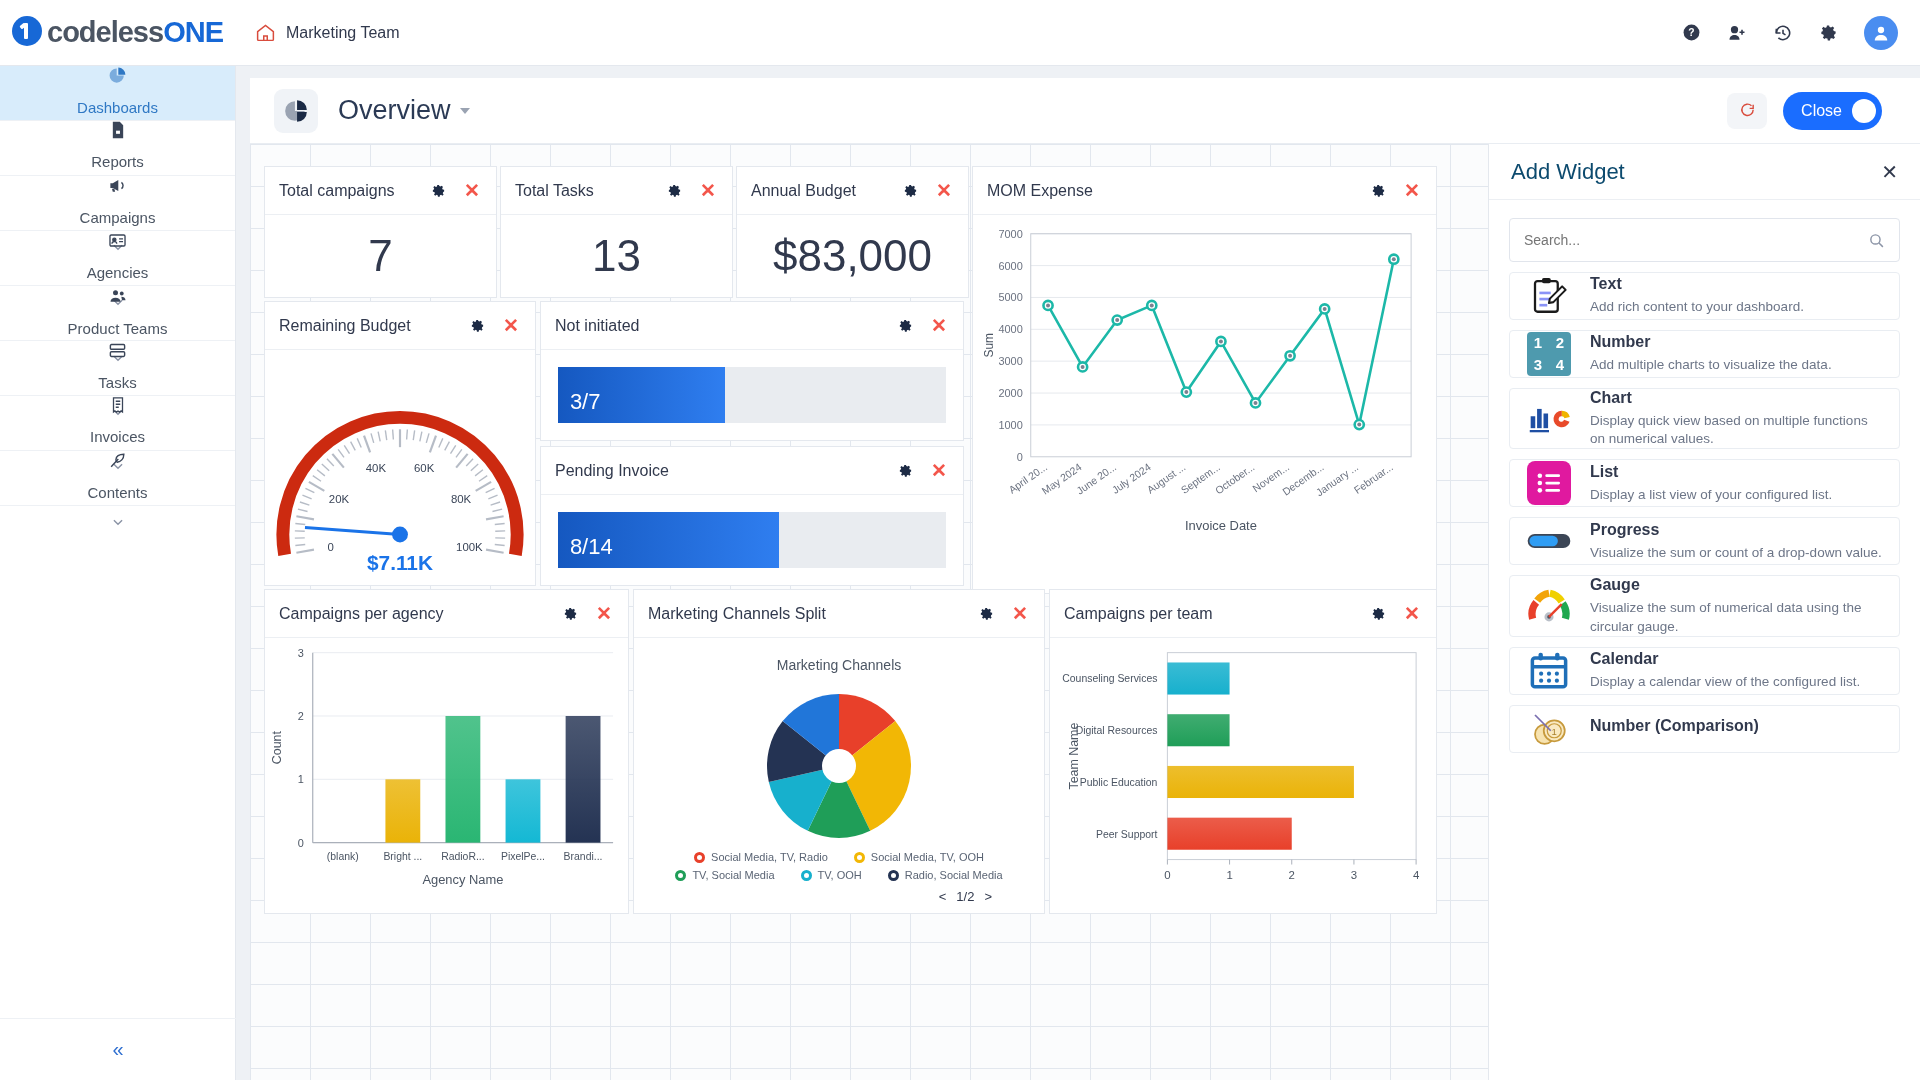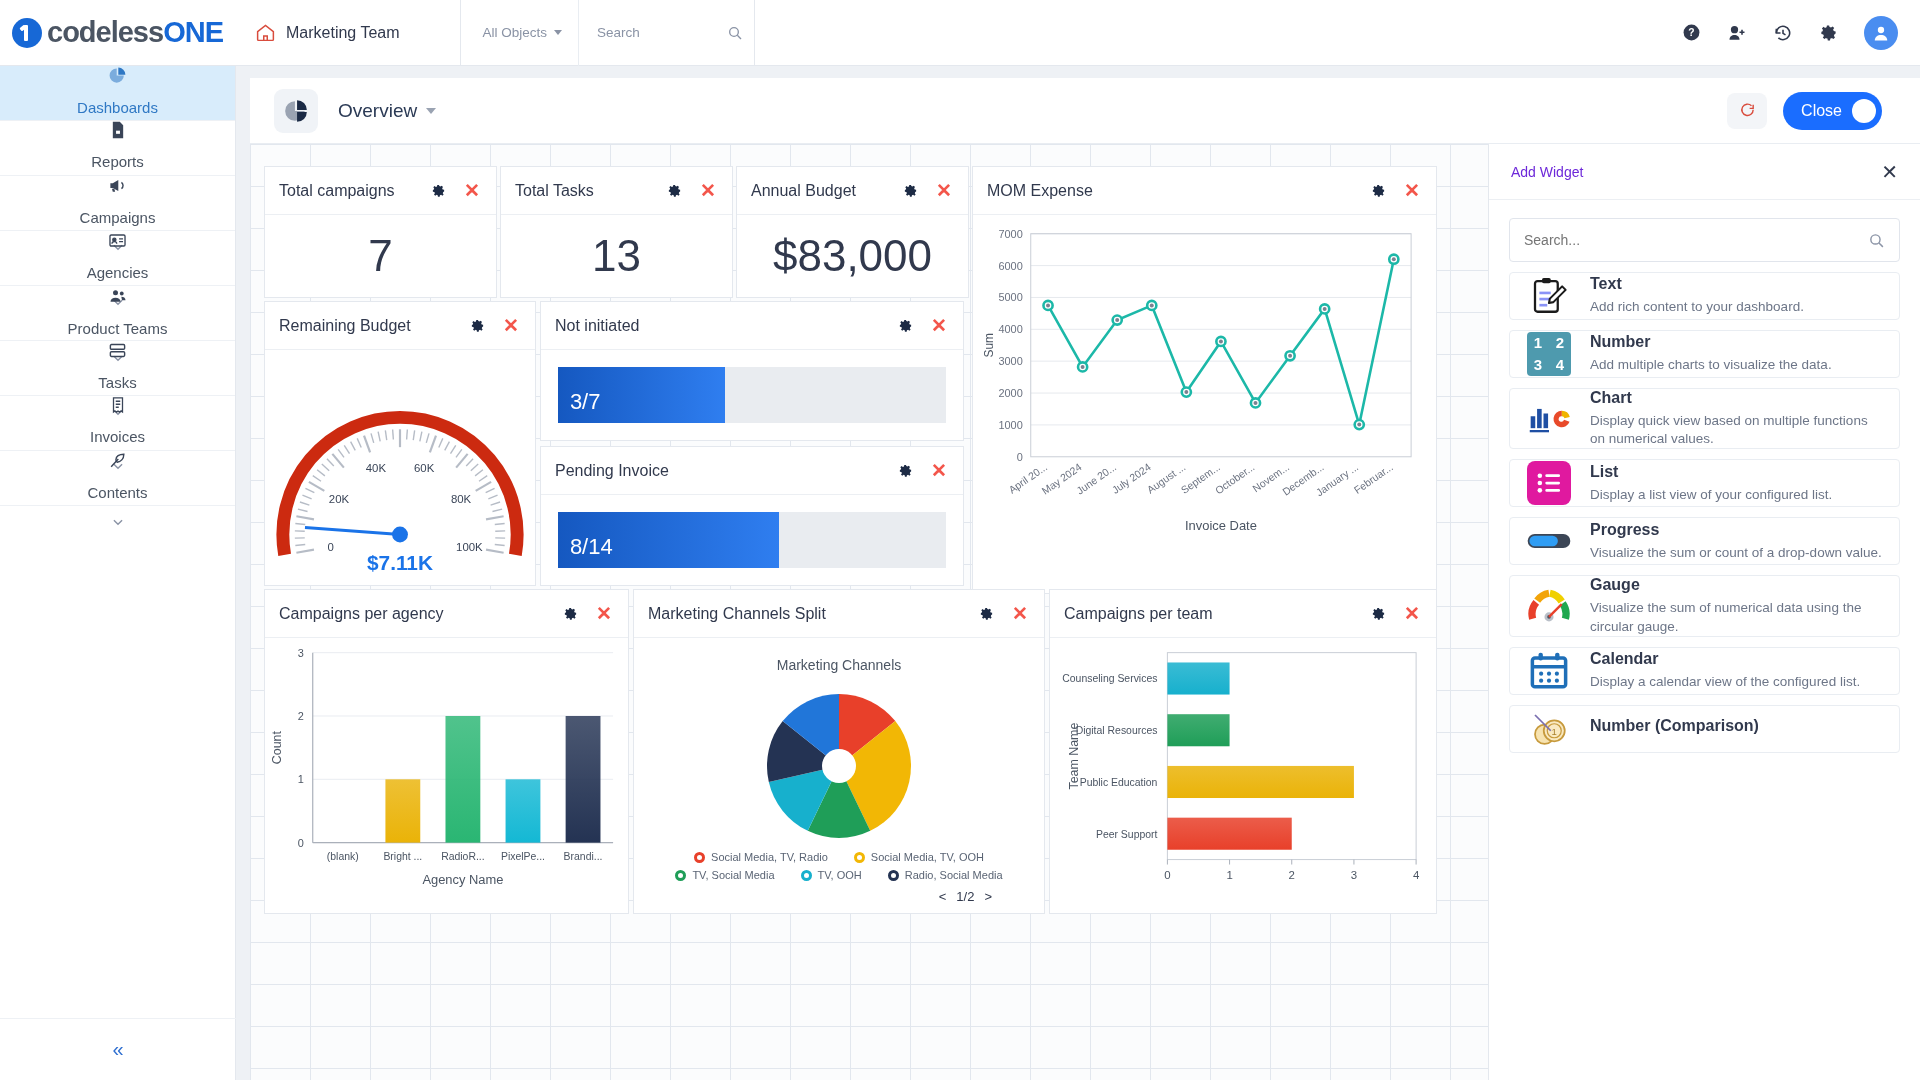--- a/index.html
+++ b/index.html
@@ -11,21 +11,21 @@
     color: #31394d;
   }
   .app { position: relative; width: 1920px; height: 1080px; background:#fff; }
 
   
   .topbar {
     position: absolute; top:0; left:0; width:1920px; height:66px;
     background:#fff; border-bottom:1px solid #e4e8ee;
     display:flex; align-items:center; z-index:40;
   }
-  .brand { display:flex; align-items:center; margin-left:12px; }
+  .brand { display:flex; align-items:flex-start; margin-left:12px; }
   .brand-logo {
     width:30px; height:30px; border-radius:50%;
     background:#1768d6; position:relative; margin-right:5px;
   }
   .brand-logo:after{
     content:""; position:absolute; left:12px; top:7px;
     width:4px; height:16px; background:#fff; border-radius:1px;
   }
   .brand-logo:before{
     content:""; position:absolute; left:8px; top:8px;
@@ -94,21 +94,21 @@
   }
   .dash-header {
     position:absolute; top:12px; left:14px; right:0; height:66px;
     background:#fff; display:flex; align-items:center; padding:0 18px;
     border-bottom:1px solid #e9edf2;
   }
   .dash-ico {
     width:44px;height:44px;border-radius:9px;background:#f0f3f7;
     display:flex;align-items:center;justify-content:center; margin-left:6px;
   }
-  .dash-title { margin-left:20px; font-size:19px; color:#2b3a55; }
+  .dash-title { margin-left:20px; font-size:27px; color:#2b3a55; }
   .dash-caret { margin-left:9px; width:0;height:0;border-left:5px solid transparent;border-right:5px solid transparent;border-top:6px solid #9aa3b2; }
   .dash-actions { margin-left:auto; display:flex; align-items:center; gap:16px; padding-right:20px; }
   .refresh-btn {
     width:40px;height:36px;border-radius:8px;background:#f3f5f8;
     display:flex;align-items:center;justify-content:center;color:#d94c3d;cursor:pointer;
   }
   .close-toggle {
     display:flex;align-items:center;gap:10px;background:#1a6dff;color:#fff;
     border-radius:19px;height:38px;padding:0 6px 0 18px;font-size:16px;cursor:pointer;
   }
@@ -156,21 +156,21 @@
   
   .addw {
     position:absolute; top:78px; right:0; width:432px; bottom:0;
     background:#fff; border-left:1px solid #e4e8ee; z-index:20;
     display:flex; flex-direction:column;
   }
   .addw-head {
     height:56px; display:flex; align-items:center; padding:0 22px;
     border-bottom:1px solid #eceff3;
   }
-  .addw-title { font-size:14px; color:#6d28d9; }
+  .addw-title { font-size:22px; color:#0c4a6e; }
   .addw-x { margin-left:auto; font-size:20px; color:#31394d; cursor:pointer; }
   .addw-search {
     margin:18px 20px 10px 20px; height:44px; border:1px solid #e1e5ec; border-radius:4px;
     display:flex; align-items:center; padding:0 14px; justify-content:space-between;
   }
   .addw-search input {
     border:none; outline:none; font-size:14px; color:#8a93a5; width:330px;
     font-family:"Liberation Sans",sans-serif;
   }
   .addw-list { flex:1; overflow:hidden; padding:0 20px; }
@@ -207,35 +207,20 @@
     </div>
 
     <div class="home-icon">
       <svg width="21" height="21" viewBox="0 0 24 24" fill="none" stroke="#d94c3d" stroke-width="1.7">
         <path d="M3 11 L12 4 L21 11 V20 a1 1 0 0 1 -1 1 H4 a1 1 0 0 1 -1 -1 Z"></path>
         <path d="M10 21 v-5 h4 v5"></path>
       </svg>
     </div>
     <div class="team-name">Marketing Team</div>
 
-    <div class="searchbox">
-      <div class="allobjects">
-        <span>All Objects</span>
-        <span class="caret-dn"></span>
-      </div>
-      <div class="search-field">
-        <input value="" placeholder="Search" style="">
-        <span>
-          <svg width="16" height="16" viewBox="0 0 24 24" fill="none" stroke="#8a93a5" stroke-width="2">
-            <circle cx="10.5" cy="10.5" r="6.5"></circle>
-              <path d="M15.5 15.5 L21 21"></path>
-          </svg>
-        </span>
-      </div>
-    </div>
 
     <div class="topright">
       <span class="ticon">
         <svg width="19" height="19" viewBox="0 0 24 24">
             <circle cx="12" cy="12" r="10" fill="#31394d"></circle>
             <text x="12" y="17" font-size="13" fill="#fff" text-anchor="middle" font-weight="bold">?</text>
           </svg>
       </span>
       <span class="ticon">
         <svg width="20" height="20" viewBox="0 0 24 24" fill="none" stroke="#31394d" stroke-width="1.9">

